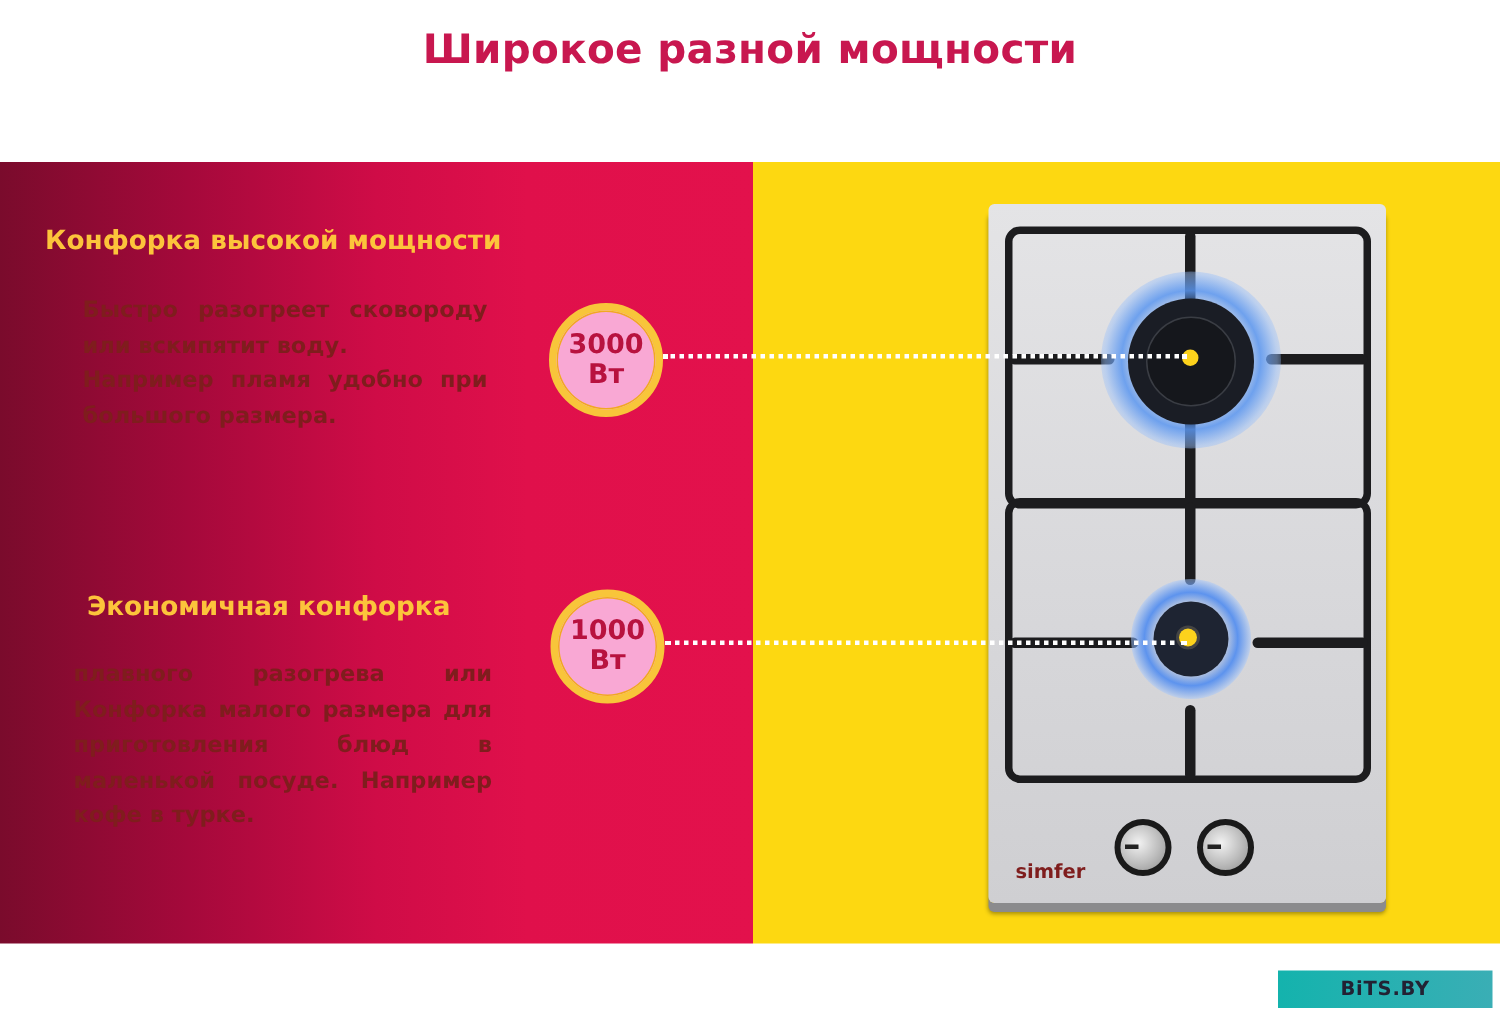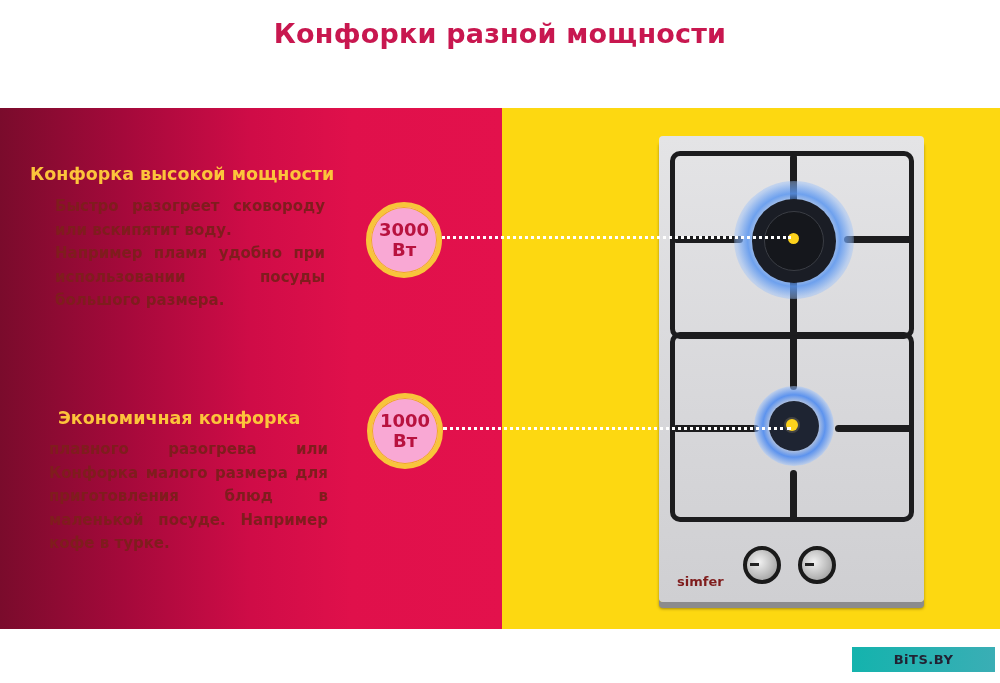--- a/index.html
+++ b/index.html
@@ -1,54 +1,53 @@
 <!DOCTYPE html>
 <html><head>
 <meta charset="utf-8">
 <style>
   html, body { margin:0; padding:0; }
   body { width:1000px; height:683px; position:relative; overflow:hidden; background:#ffffff; font-family:"DejaVu Sans", "Liberation Sans", sans-serif; }
   .title { position:absolute; top:18px; left:0; width:1000px; text-align:center; font-size:27px; font-weight:bold; color:#c8174f; letter-spacing:0.2px; }
   .band { position:absolute; top:108px; left:0; width:1000px; height:521px; }
   .left-panel { position:absolute; top:0; left:0; width:502px; height:521px; background:linear-gradient(90deg, #7a0b2c 0%, #a5093b 25%, #cf0c47 50%, #e0104b 70%, #e3114c 100%); }
   .right-panel { position:absolute; top:0; left:502px; width:498px; height:521px; background:#fdd811; }
-  .heading { position:absolute; font-size:17.5px; font-weight:bold; color:#fcc43b; white-space:nowrap;margin-top:13px; }
+  .heading { position:absolute; font-size:17.5px; font-weight:bold; color:#fcc43b; white-space:nowrap; }
   .para { position:absolute; color:#7f1d1d; font-size:15px; font-weight:bold; line-height:23.5px; text-align:justify; }
   .para span { display:block; text-align:justify; text-align-last:justify; }
   .para span.last { text-align-last:left; }
   .badge { position:absolute; width:66px; height:66px; border-radius:50%; background:#f9a8d4; border:5px solid #f8c53a; box-shadow:0 0 0 1px #f1a920 inset; display:flex; flex-direction:column; align-items:center; justify-content:center; color:#b8123f; font-weight:bold; font-size:18px; line-height:20px; box-sizing:content-box; }
   .dots { position:absolute; height:0; border-top:3px dotted #ffffff; }
   .hob { position:absolute; left:659px; top:136px; width:265px; height:466px; background:linear-gradient(180deg,#e4e4e6 0%, #d7d7da 60%, #cfcfd2 100%); border-radius:4px; box-shadow:0 6px 0 #8b8b8d, 0 7px 3px rgba(0,0,0,.35); }
   .grate { position:absolute; border:5px solid #1c1c1e; border-radius:10px; box-sizing:border-box; }
   .bar { position:absolute; background:#1c1c1e; border-radius:4px; }
   .flame { position:absolute; border-radius:50%; }
   .burner { position:absolute; border-radius:50%; background:#1a1d25; }
   .cap { position:absolute; border-radius:50%; background:#15171c; border:1px solid #3a3d44; }
   .center-dot { position:absolute; border-radius:50%; background:#fcd21c; }
   .knob { position:absolute; width:30px; height:30px; border-radius:50%; background:radial-gradient(circle at 40% 40%, #f2f2f2 0%, #bcbcbc 55%, #8d8d8d 100%); border:4px solid #1a1a1a; }
   .knob::after { content:""; position:absolute; left:3px; top:13px; width:9px; height:3px; background:#222; }
   .brand { position:absolute; left:677px; top:574px; font-size:13px; font-weight:bold; color:#7f1d1d; }
   .logo { position:absolute; left:852px; top:647px; width:143px; height:25px; background:linear-gradient(90deg,#14b3ad 0%, #3aaeb5 100%); color:#223; font-weight:bold; font-size:13px; display:flex; align-items:center; justify-content:center; letter-spacing:0.5px; }
 </style>
 </head>
 <body>
 
-<div class="title">Конфорки разной мощности</div>
+<div class="title">Широкое разной мощности</div>
 
 <div class="band">
   <div class="left-panel"></div>
   <div class="right-panel"></div>
 </div>
 
 <div class="heading" style="left:30px; top:151px;">Конфорка высокой мощности</div>
 <div class="para" style="left:55px; top:195px; width:270px;">
   <span>Быстро разогреет сковороду</span>
   <span class="last">или вскипятит воду.</span>
   <span>Например пламя удобно при</span>
-  <span>использовании посуды</span>
   <span class="last">большого размера.</span>
 </div>
 <div class="badge" style="left:366px; top:202px;">
   <div>3000</div>
   <div>Вт</div>
 </div>
 
 <div class="heading" style="left:58px; top:395px;">Экономичная конфорка</div>
 <div class="para" style="left:49px; top:438px; width:279px;">
   <span>плавного разогрева или</span>

